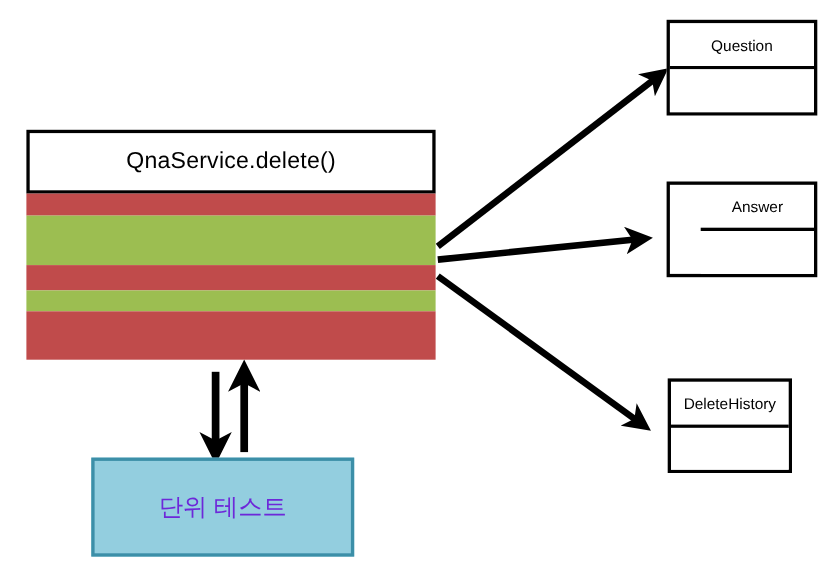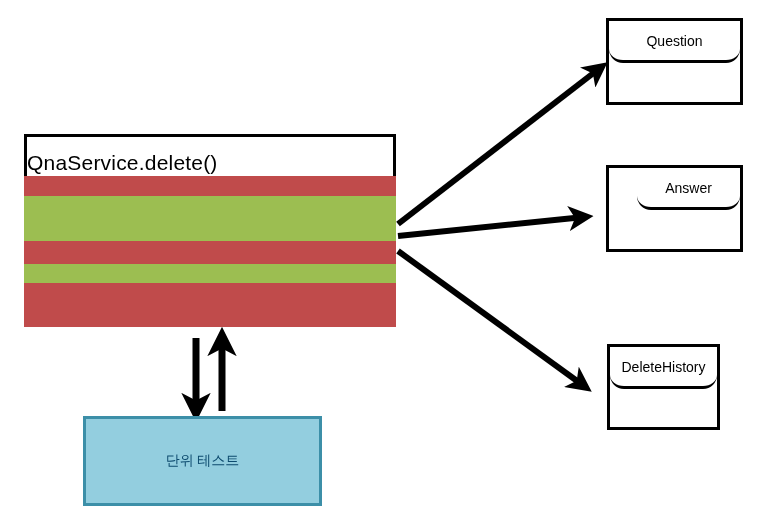--- a/index.html
+++ b/index.html
@@ -30,29 +30,29 @@
   .service-group {
     position: absolute;
     left: 24px;
     top: 118px;
     width: 372px;
     height: 209px;
   }
   .service-header {
     position: absolute;
     left: 0;
-    top: 16px;
+    top: 0;
     width: 372px;
     height: 58px;
     box-sizing: border-box;
     border: 3px solid #000000;
     background: #ffffff;
     display: flex;
     align-items: center;
-    justify-content: flex-start;
+    justify-content: center;
   }
   .service-header-label {
     font-size: 21px;
     color: #000000;
     letter-spacing: 0.2px;
     white-space: nowrap;
   }
   .stripe {
     position: absolute;
     left: 0;
@@ -69,21 +69,20 @@
   .entity-title {
     box-sizing: border-box;
     width: 100%;
     border-bottom: 3px solid #000000;
     display: flex;
     align-items: center;
     justify-content: center;
     font-size: 14px;
     color: #000000;
     white-space: nowrap;
-    border-radius: 14px;
   }
   .entity-body {
     width: 100%;
     background: #ffffff;
   }
 
   
   .testbox {
     position: absolute;
     left: 83px;
@@ -92,25 +91,24 @@
     height: 90px;
     box-sizing: border-box;
     border: 3px solid #3c8fa8;
     background: #93cedf;
     display: flex;
     flex-direction: column;
     align-items: center;
     justify-content: center;
   }
   .testbox-line {
-    font-size: 14px;
-    color: #0c4a6e;
+    font-size: 22px;
+    color: #6d28d9;
     line-height: 1.35;
     white-space: nowrap;
-    font-family: Liberation Serif, serif;
   }
 </style>
 </head>
 <body>
 
 <div id="canvas">
 
   <svg id="arrow-layer" viewBox="0 0 764 522" width="764" height="522" xmlns="http://www.w3.org/2000/svg">
     <defs>
       <marker id="head" markerWidth="4.2" markerHeight="4.2" refX="2.6" refY="2.1" orient="auto" markerUnits="strokeWidth">

